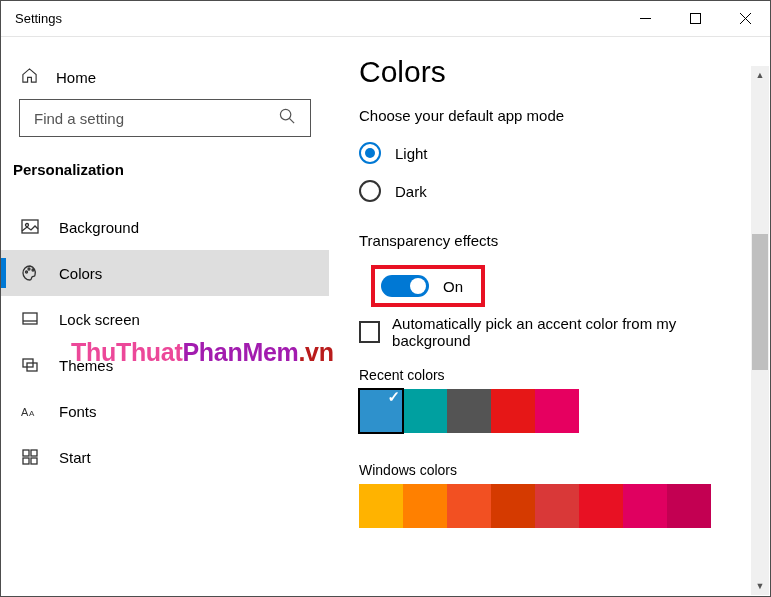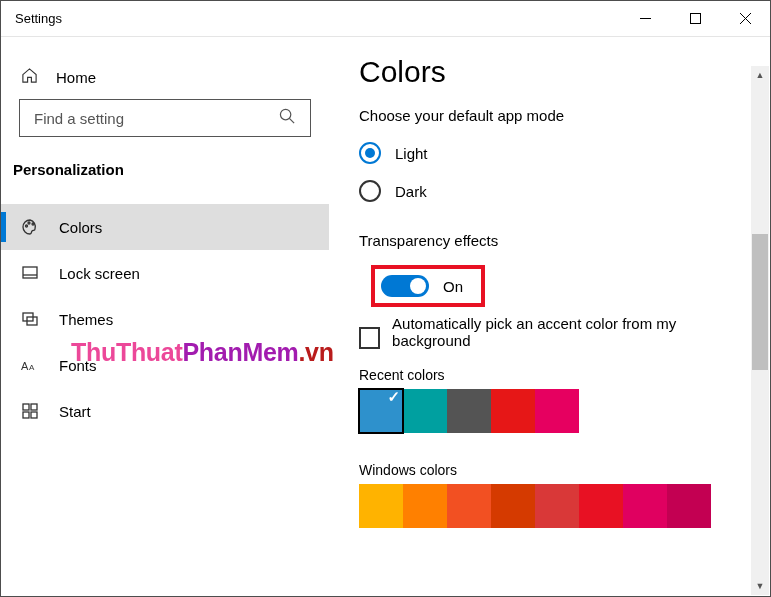--- a/index.html
+++ b/index.html
@@ -97,21 +97,21 @@
     width: 48px; height: 22px; border-radius: 11px;
     background: #0078d4; position: relative;
   }
   .toggle::after {
     content: ""; position: absolute; right: 3px; top: 3px;
     width: 16px; height: 16px; border-radius: 50%; background: #fff;
   }
   .toggle-label { font-size: 15px; }
 
   .checkbox-row {
-    display: flex; align-items: flex-end; gap: 12px; font-size: 15px;
+    display: flex; align-items: center; gap: 12px; font-size: 15px;
     margin: 8px 0 18px 0;
   }
   .checkbox {
     width: 22px; height: 22px; border: 2px solid #333;
   }
 
   .swatch-label { font-size: 14px; margin-top: 6px; margin-bottom: 6px; }
   .swatch-row { display: flex; }
   .swatch { width: 44px; height: 44px; }
   .swatch.selected { outline: 2px solid #000; outline-offset: -1px; position: relative; }
@@ -188,20 +188,30 @@
       <span>
         <svg viewBox="0 0 18 18">
             <circle cx="7" cy="7" r="5.5"></circle>
             <line x1="11" y1="11" x2="16" y2="16"></line>
           </svg>
       </span>
     </div>
 
     <div class="section-title">Personalization</div>
 
+    <div class="nav-item">
+      <span class="icon">
+        <svg viewBox="0 0 18 18">
+            <rect x="1" y="2" width="16" height="13"></rect>
+            <circle cx="6" cy="7" r="1.5"></circle>
+            <path d="M1 13 L6 9 L10 12 L14 8 L17 11"></path>
+          </svg>
+      </span>
+      <span>Background</span>
+    </div>
 
     <div class="nav-item selected">
       <span class="icon">
         <svg viewBox="0 0 18 18">
             <path d="M9 2a7 7 0 1 0 0 14c2 0 1-2 2-3s3 0 3-2a7 7 0 0 0-5-9z"></path>
             <circle cx="5.5" cy="8" r="1"></circle>
             <circle cx="8" cy="5" r="1"></circle>
             <circle cx="12" cy="6" r="1"></circle>
           </svg>
       </span>

